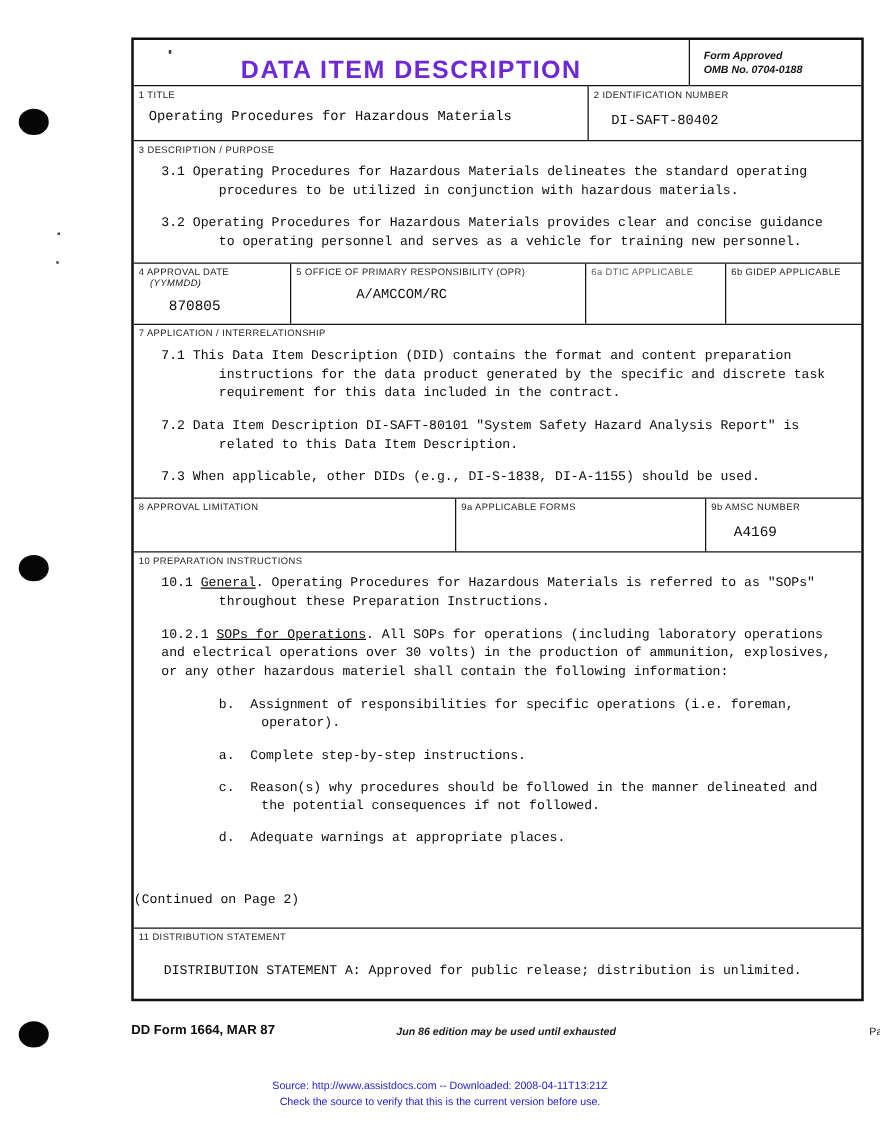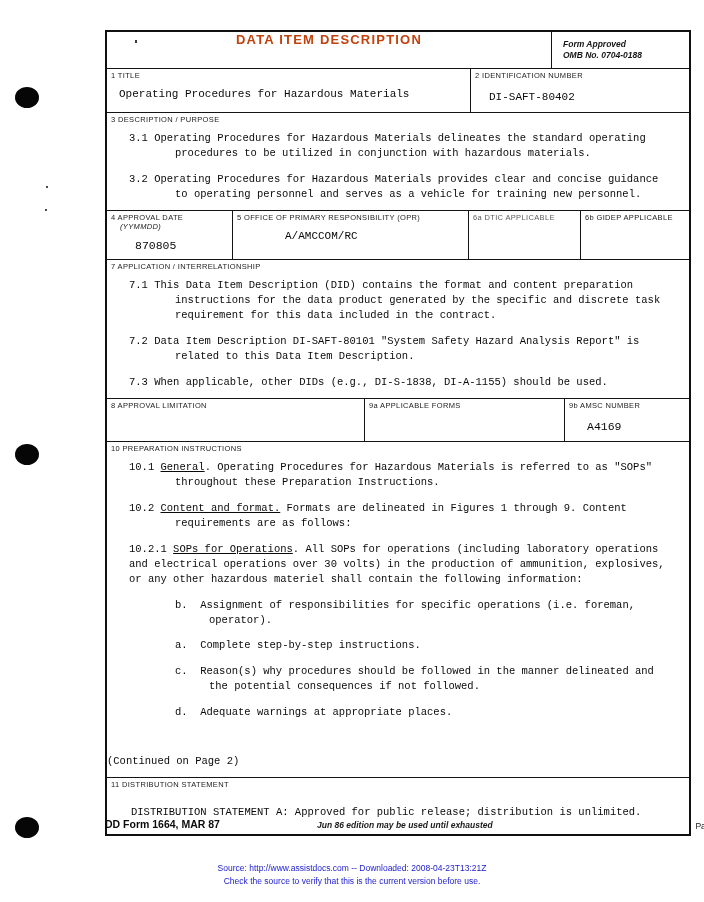--- a/index.html
+++ b/index.html
@@ -49,26 +49,26 @@
   .row { display: flex; border-bottom: 1.5px solid #141414; }
   .row:last-child { border-bottom: none; }
   .cell { box-sizing: border-box; position: relative; }
   .divider { border-right: 1.5px solid #141414; }
 
   
   .hdr-band { height: 36px; }
   .hdr-title {
     flex: 1;
     display: flex;
-    align-items: flex-start;
+    align-items: flex-end;
     justify-content: center;
-    font-size: 13px;
+    font-size: 20px;
     font-weight: bold;
     letter-spacing: 1.2px;
-    color: #c2410c;
+    color: #6d28d9;
   }
   .hdr-omb {
     width: 137px;
     display: flex;
     flex-direction: column;
     justify-content: center;
     padding-left: 11px;
     font-style: italic;
     font-weight: bold;
     font-size: 8.5px;
@@ -271,21 +271,20 @@
       <div class="flabel">9b  AMSC NUMBER</div>
       <div class="tw val-amsc">A4169</div>
     </div>
   </div>
 
   <div class="row">
     <div class="cell sec10" style="flex:1;">
       <div class="flabel">10  PREPARATION INSTRUCTIONS</div>
       <div class="tw block">
         <p class="hang"><span>10.1 </span><span class="u">General</span><span>.  Operating Procedures for Hazardous Materials is referred to as "SOPs" throughout these Preparation Instructions.</span></p>
-        <p class="hang"><span>10.2 </span><span class="u">Content and format.</span><span>  Formats are delineated in Figures 1 through 9.  Content requirements are as follows:</span></p>
         <p><span>10.2.1 </span><span class="u">SOPs for Operations</span><span>.  All SOPs for operations (including laboratory operations and electrical operations over 30 volts) in the production of ammunition, explosives, or any other hazardous materiel shall contain the following information:</span></p>
         <p class="hang" style="padding-left:80px;text-indent:-34px;"><span>b.</span>&nbsp;&nbsp;<span>Assignment of responsibilities for specific operations (i.e. foreman, operator).</span></p>
         <p class="hang" style="padding-left:80px;text-indent:-34px;"><span>a.</span>&nbsp;&nbsp;<span>Complete step-by-step instructions.</span></p>
         <p class="hang" style="padding-left:80px;text-indent:-34px;"><span>c.</span>&nbsp;&nbsp;<span>Reason(s) why procedures should be followed in the manner delineated and the potential consequences if not followed.</span></p>
         <p class="hang" style="padding-left:80px;text-indent:-34px;"><span>d.</span>&nbsp;&nbsp;<span>Adequate warnings at appropriate places.</span></p>
       </div>
       <div class="tw cont">(Continued on Page 2)</div>
     </div>
   </div>
 
@@ -301,15 +300,15 @@
 <div class="footer">
   <div class="ff-form">DD Form 1664, MAR 87</div>
   <div class="ff-mid">Jun 86 edition may be used until exhausted</div>
   <div class="ff-page">
     <span>Page</span><span class="num">1</span><span>of</span><span class="num">19</span><span>Pages</span>
     <span class="ff-code">49 0 *2</span>
   </div>
 </div>
 
 <div class="source">
-  <div>Source: http://www.assistdocs.com -- Downloaded: 2008-04-23T13:21Z</div>
+  <div>Source: http://www.assistdocs.com -- Downloaded: 2008-04-11T13:21Z</div>
   <div>Check the source to verify that this is the current version before use.</div>
 </div>
 
 </body></html>

